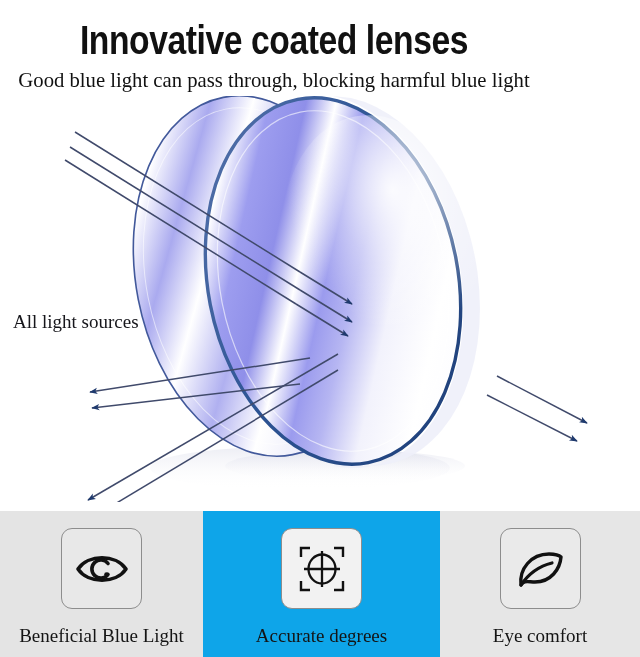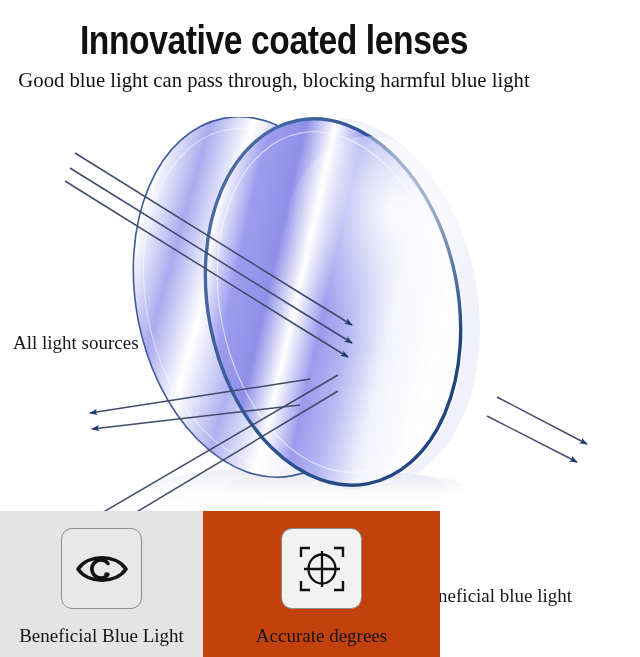--- a/index.html
+++ b/index.html
@@ -30,38 +30,38 @@
     font-family:"Liberation Serif", serif;
     font-size:21px;
     line-height:24px;
     color:#111111;
     white-space:nowrap;
     margin-top:6px;
     transform:scaleX(.985);
   }
 
   
-  .diagram{position:absolute;left:0;top:117px;width:640px;height:406px;}
+  .diagram{position:absolute;left:0;top:96px;width:640px;height:406px;}
   .diagram svg{display:block;}
 
   .lbl{
     position:absolute;
     font-family:"Liberation Serif", serif;
     color:#16161b;
     white-space:nowrap;
   }
   .lbl-src{left:13px;top:215px;font-size:19px;}
   .lbl-bl-left{left:17px;top:468px;font-size:19px;}
   .lbl-bl-right{left:417px;top:468px;font-size:19px;}
 
   
   .bands{position:absolute;left:0;top:511px;width:640px;height:146px;display:flex;}
   .band{position:relative;height:146px;display:flex;flex-direction:column;align-items:center;}
   .band-1{width:203px;background:#e4e4e4;}
-  .band-2{width:237px;background:#c2410c;align-items:center;}
+  .band-2{width:237px;background:#0ea5e9;align-items:center;}
   .band-3{width:200px;background:#e6e6e6;}
 
   .iconbox{
     margin-top:17px;
     width:79px;height:79px;
     border:1px solid #8d8d8d;
     border-radius:11px;
     background:transparent;
     display:flex;align-items:center;justify-content:center;
   }
@@ -221,15 +221,24 @@
             <path d="M12 45 L3 45 L3 36"></path>
           </g>
           <ellipse cx="24" cy="24" rx="13.5" ry="14.5" fill="none" stroke="#111111" stroke-width="2.3"></ellipse>
           <line x1="24" y1="6" x2="24" y2="42" stroke="#111111" stroke-width="2.3"></line>
           <line x1="6" y1="24" x2="42" y2="24" stroke="#111111" stroke-width="2.3"></line>
         </svg>
       </div>
       <div class="caption">Accurate degrees</div>
     </div>
 
+    <div class="band band-3">
+      <div class="iconbox">
+        <svg width="50" height="44" viewBox="0 0 50 44">
+          <path d="M6 38 C4 22, 16 7, 34 7 C41 7, 45 9, 46 10 C45 22, 36 35, 20 35 C13 35, 9 33, 6 38 Z" fill="none" stroke="#111111" stroke-width="3.4" stroke-linejoin="round"></path>
+          <path d="M6 38 C14 26, 25 19, 37 16" fill="none" stroke="#111111" stroke-width="3.2" stroke-linecap="round"></path>
+        </svg>
+      </div>
+      <div class="caption">Eye comfort</div>
+    </div>
 
   </div>
 </div>
 
 </body></html>

